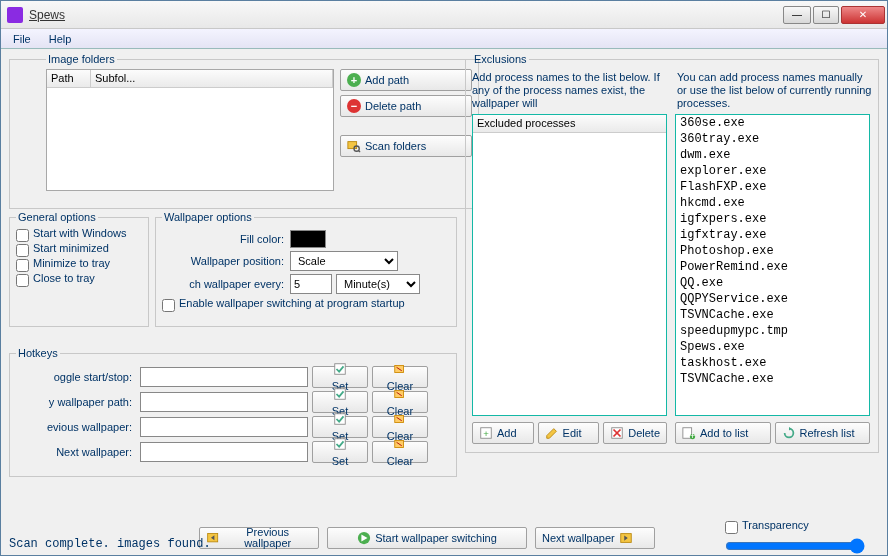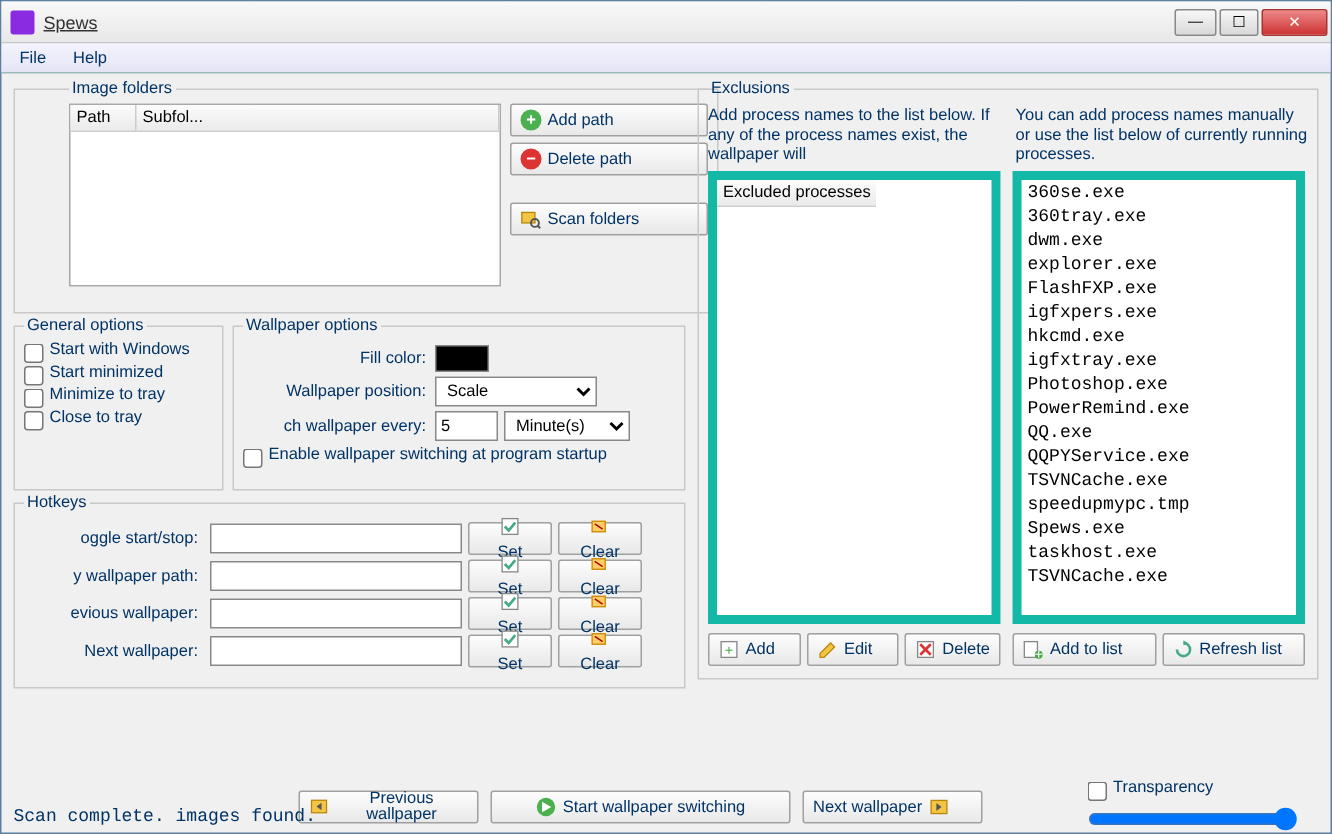--- a/index.html
+++ b/index.html
@@ -26,37 +26,37 @@
 .btn { height: 22px; border: 1px solid #a0a0a0; background: linear-gradient(#fdfdfd,#e8e8e8); border-radius: 2px; display: flex; align-items: center; padding: 0 6px; gap: 4px; color: #003366; cursor: pointer; }
 .btn.wide { width: 132px; }
 .btn.sm { width: 56px; justify-content: center; flex-direction: column; }
 .icon { width: 14px; height: 14px; display: inline-flex; align-items: center; justify-content: center; }
 .icon-add { border-radius: 50%; background: #4caf50; color: #fff; font-weight: bold; font-size: 11px; }
 .icon-del { border-radius: 50%; background: #d33; color: #fff; font-weight: bold; font-size: 11px; }
 .exclusions { flex: 1; height: 400px; position: absolute; left: 464px; top: 4px; width: 408px; }
 .excl-txtrow { display: flex; gap: 10px; padding: 2px 0 4px 0; }
 .excl-txt { width: 195px; color: #003366; font-size: 11px; line-height: 13px; }
 .listpair { display: flex; gap: 8px; }
-.listbox { border: 6px solid #14b8a6; background: #fff; width: 195px; height: 302px; display: flex; flex-direction: row; }
+.listbox { border: 1px solid #14b8a6; background: #fff; width: 195px; height: 302px; display: flex; flex-direction: column; }
 .listbox .hdr { height: 18px; background: linear-gradient(#fcfcfc,#eaeaea); border-bottom: 1px solid #ccc; padding: 2px 4px; }
 .listbox .body { flex: 1; overflow-y: scroll; overflow-x: scroll; padding: 0; }
 .listbox .item { padding: 1px 4px; font-size: 12px; font-family: "Courier New", monospace; white-space: nowrap; }
 .excl-btnrow { display: flex; gap: 8px; margin-top: 6px; }
 .excl-btnrow .group { width: 195px; display: flex; gap: 4px; }
 .row2 { display: flex; gap: 6px; margin-top: 2px; }
 .genopt { width: 140px; height: 116px; }
 .chk { display: flex; align-items: flex-start; gap: 4px; margin: 1px 0; }
 .chk input { margin-top: 1px; }
 .chk label { color: #003366; line-height: 11px; }
 .wallopt { width: 302px; height: 116px; }
 .formrow { display: flex; align-items: center; margin: 3px 0; }
 .formrow .lbl { width: 128px; text-align: right; padding-right: 6px; color: #003366; }
 select, input[type=text] { border: 1px solid #888; height: 20px; padding: 0 3px; background: #fff; font-size: 11px; }
 .fillcolor { width: 36px; height: 18px; background: #000; border: 1px solid #888; }
-.hotkeys { width: 448px; height: 130px; margin-top: 2px; }
+.hotkeys { width: 448px; height: 130px; margin-top: 20px; }
 .hkrow { display: flex; align-items: center; margin: 3px 0; gap: 4px; }
 .hkrow .lbl { width: 120px; text-align: right; color: #003366; padding-right: 4px; }
 .hkrow input { width: 168px; }
 .bottombar { position: absolute; left: 8px; top: 478px; width: 868px; display: flex; align-items: center; }
 .bottombar .ctr { margin-left: 190px; display: flex; gap: 8px; align-items: center; }
 .transp { position: absolute; right: 12px; top: 470px; width: 150px; }
 .transp .chk { margin-bottom: 4px; }
 .slider { width: 140px; }
 .status { position: absolute; left: 8px; bottom: 4px; color: #003366; font-size: 12px; font-family: "Courier New", monospace; }
 ::-webkit-scrollbar { width: 16px; height: 16px; }
@@ -261,22 +261,22 @@
           <div class="hdr">Excluded processes</div>
           <div class="body"></div>
         </div>
         <div class="listbox">
           <div class="body" id="runbody">
               <div class="item">360se.exe</div>
               <div class="item">360tray.exe</div>
               <div class="item">dwm.exe</div>
               <div class="item">explorer.exe</div>
               <div class="item">FlashFXP.exe</div>
+              <div class="item">hkcmd.exe</div>
               <div class="item">igfxpers.exe</div>
-              <div class="item">hkcmd.exe</div>
               <div class="item">igfxtray.exe</div>
               <div class="item">Photoshop.exe</div>
               <div class="item">PowerRemind.exe</div>
               <div class="item">QQ.exe</div>
               <div class="item">QQPYService.exe</div>
               <div class="item">TSVNCache.exe</div>
               <div class="item">speedupmypc.tmp</div>
               <div class="item">Spews.exe</div>
               <div class="item">taskhost.exe</div>
               <div class="item">TSVNCache.exe</div>

